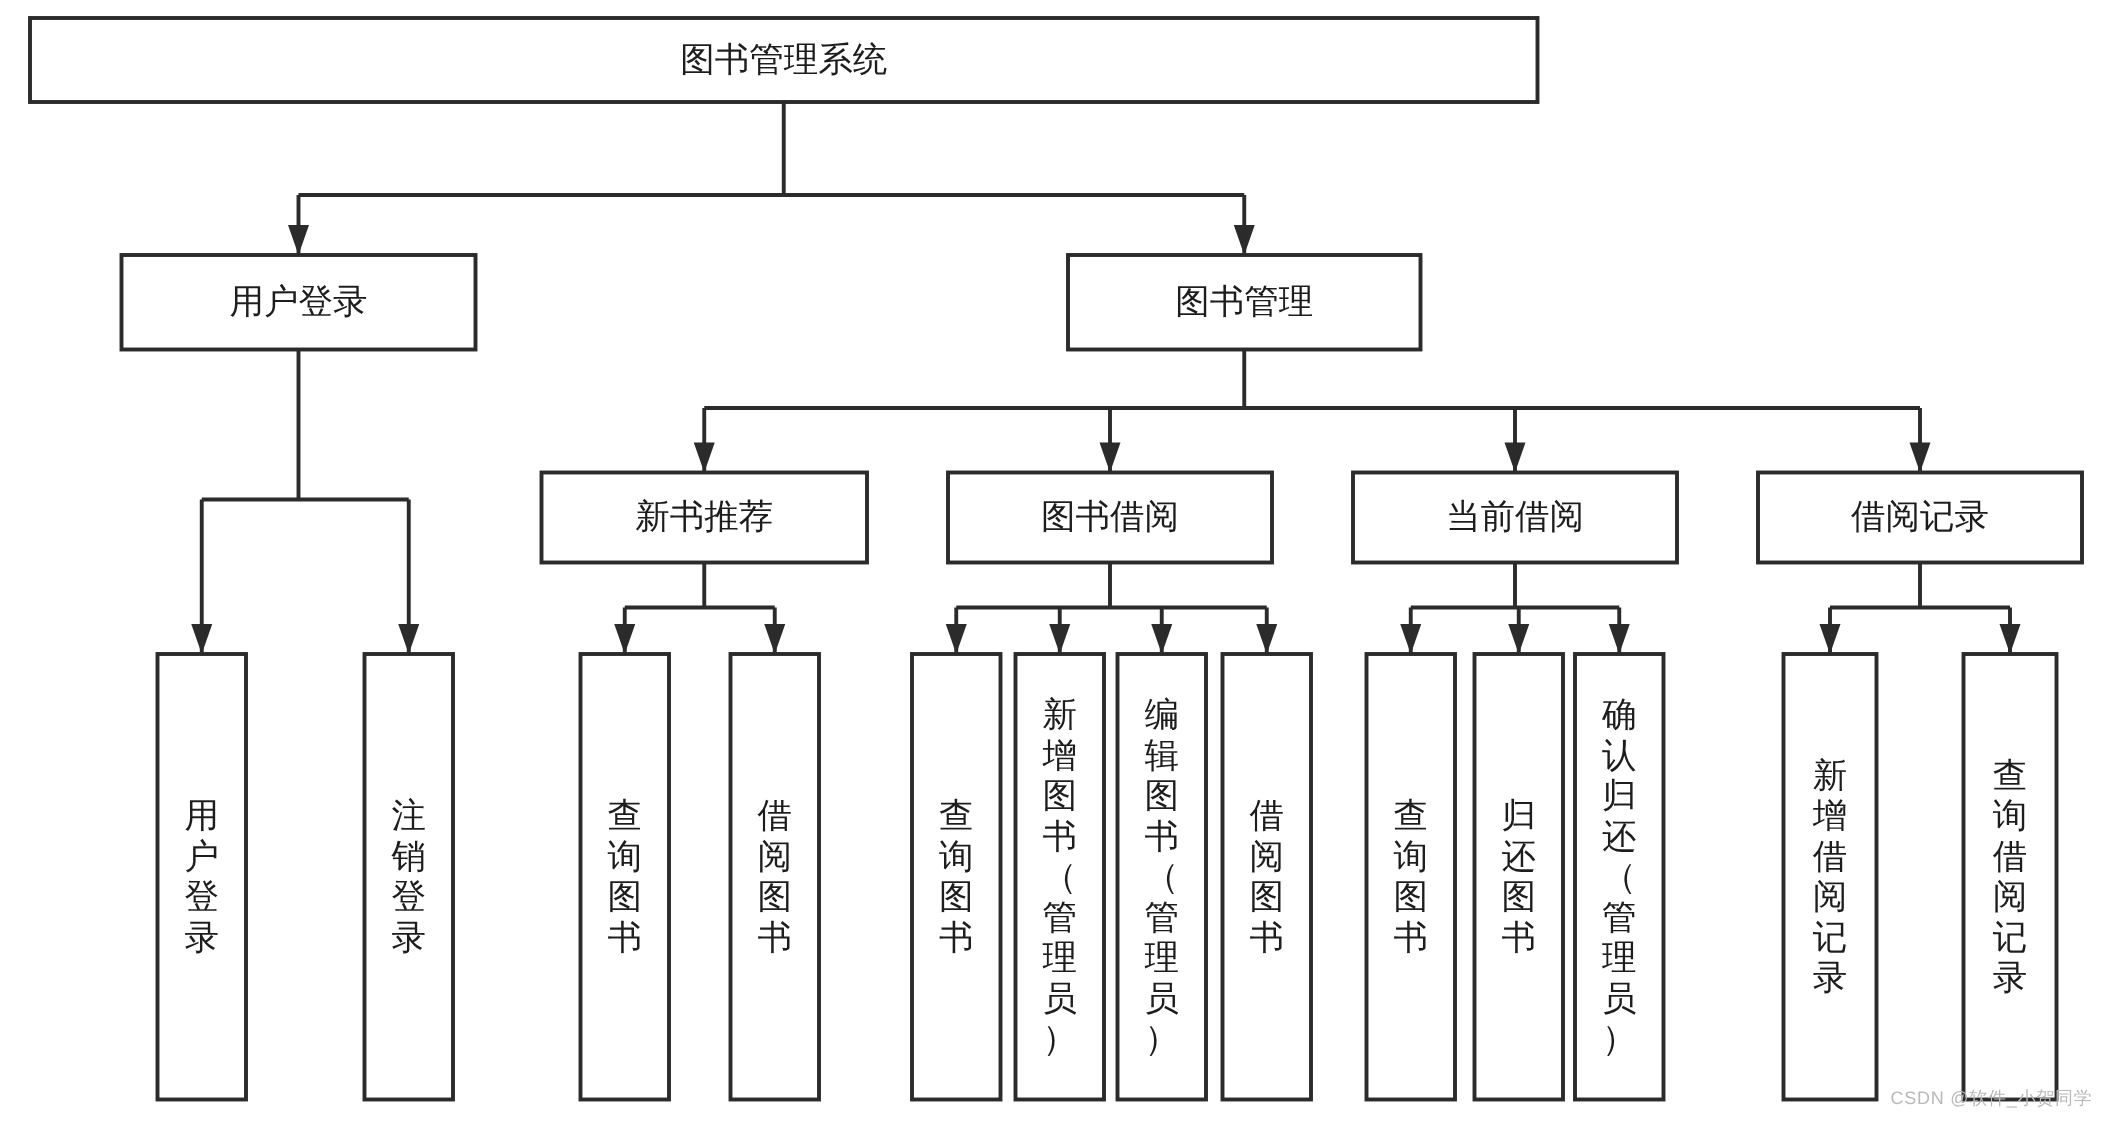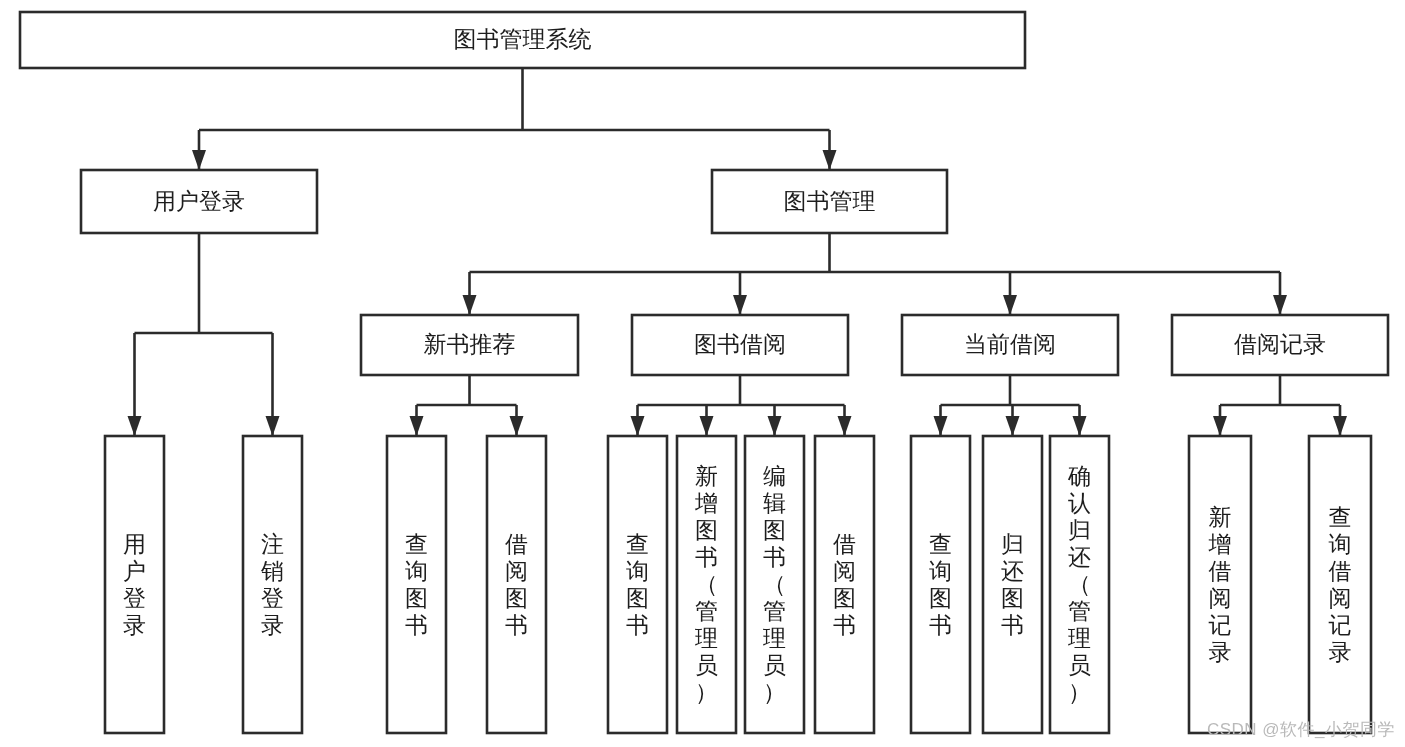--- a/index.html
+++ b/index.html
@@ -47,21 +47,21 @@
     font-family: "Liberation Sans", "DejaVu Sans", sans-serif;
     font-size: 23px;
     fill: #1d1d1d;
     text-anchor: middle;
   }
   .watermark {
     position: absolute;
     right: 10px;
     bottom: 6px;
     font-family: "Liberation Sans", "DejaVu Sans", sans-serif;
-    font-size: 17px;
+    font-size: 12px;
     color: #b9b9b9;
     letter-spacing: 0.5px;
     white-space: nowrap;
     pointer-events: none;
   }
 </style>
 </head>
 <body>
 
 <div id="diagram-root">

